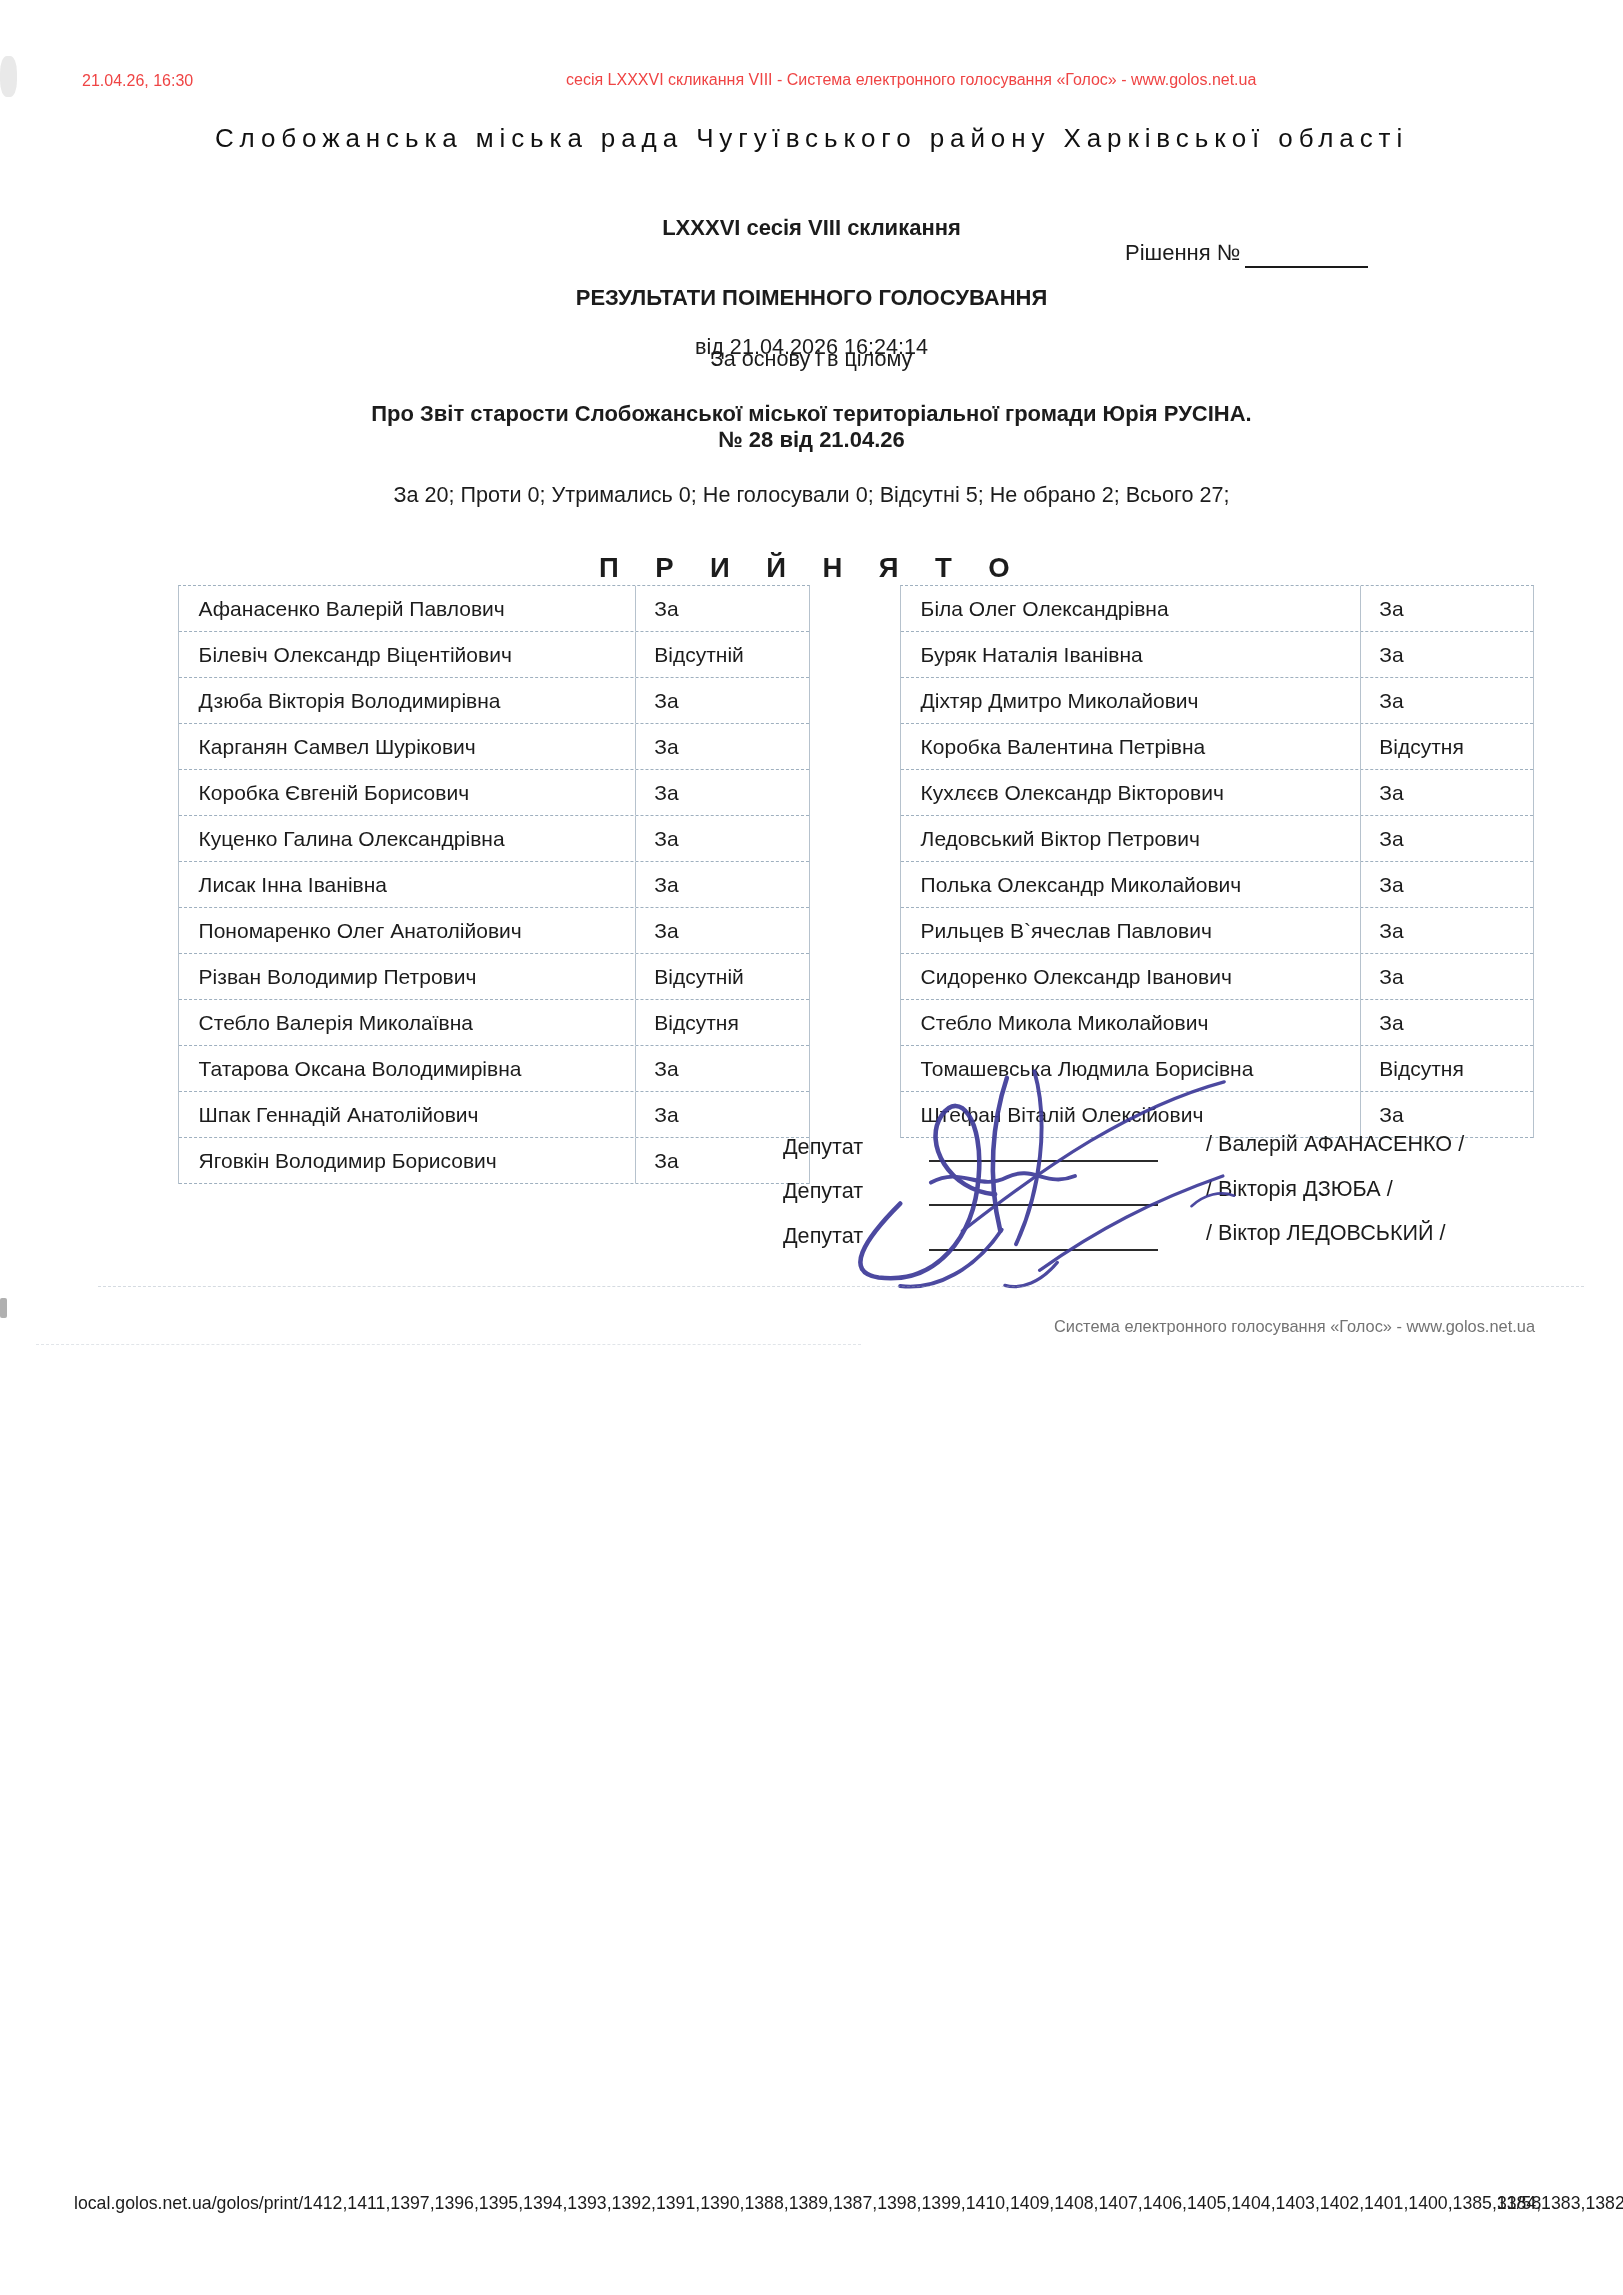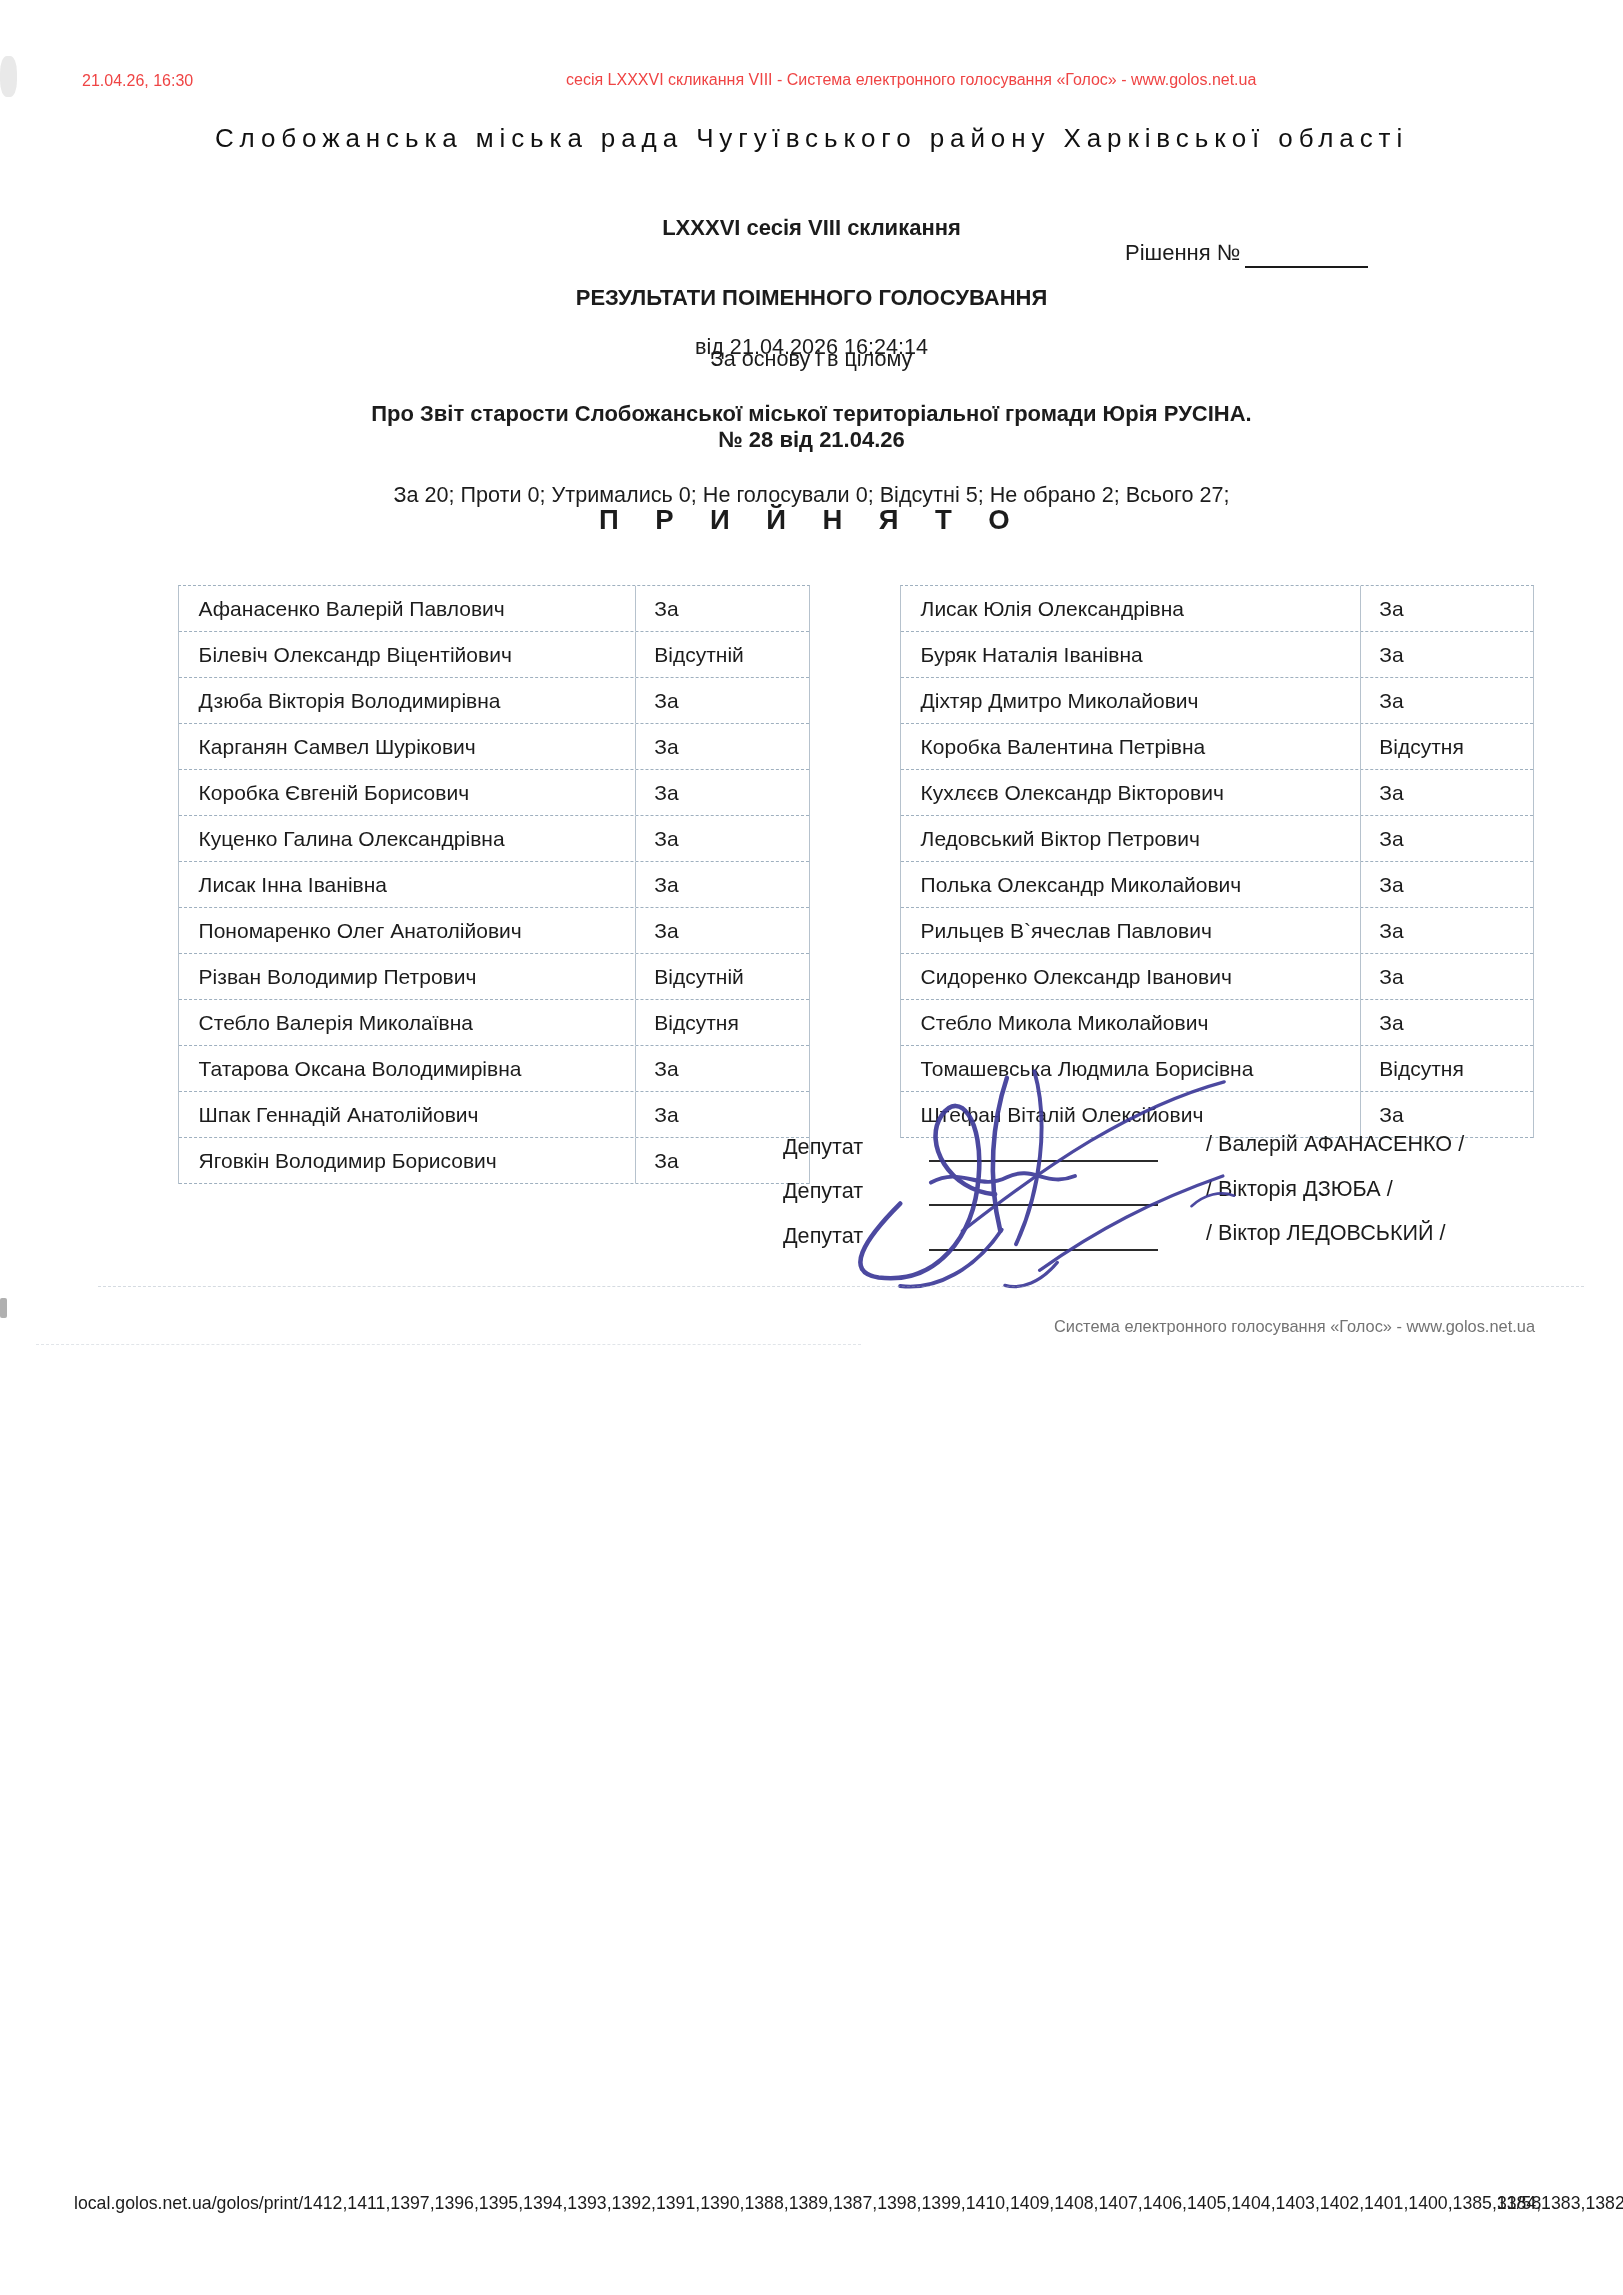--- a/index.html
+++ b/index.html
@@ -45,21 +45,21 @@
   <div class="abs rule" style="left:1245px;top:266px;width:123px;"></div>
 
   <div class="abs ctr bold34" style="top:285px;">РЕЗУЛЬТАТИ ПОІМЕННОГО ГОЛОСУВАННЯ</div>
   <div class="abs ctr reg33" style="top:334px;">від 21.04.2026 16:24:14</div>
   <div class="abs ctr reg33" style="top:346px;">За основу і в цілому</div>
 
   <div class="abs ctr bold34" style="top:401px;">Про Звіт старости Слобожанської міської територіальної громади Юрія РУСІНА.</div>
   <div class="abs ctr bold34" style="top:427px;">№ 28 від 21.04.26</div>
 
   <div class="abs ctr reg33" style="top:482px;">За 20; Проти 0; Утримались 0; Не голосували 0; Відсутні 5; Не обрано 2; Всього 27;</div>
-  <div class="abs ctr outcome" style="top:504px;text-align:center;">П Р И Й Н Я Т О</div>
+  <div class="abs ctr outcome" style="top:552px;text-align:center;">П Р И Й Н Я Т О</div>
 
   <div id="table-left" class="vtable" style="left:178px;top:585px;width:630px;">
       <div class="vrow">
         <div class="vname" style="flex: 0 0 457px;">Афанасенко Валерій Павлович</div>
         <div class="vvote">За</div>
       </div>
       <div class="vrow">
         <div class="vname" style="flex: 0 0 457px;">Білевіч Олександр Віцентійович</div>
         <div class="vvote">Відсутній</div>
       </div>
@@ -103,21 +103,21 @@
         <div class="vname" style="flex: 0 0 457px;">Шпак Геннадій Анатолійович</div>
         <div class="vvote">За</div>
       </div>
       <div class="vrow">
         <div class="vname" style="flex: 0 0 457px;">Яговкін Володимир Борисович</div>
         <div class="vvote">За</div>
       </div>
     </div>
   <div id="table-right" class="vtable" style="left:900px;top:585px;width:632px;">
       <div class="vrow">
-        <div class="vname" style="flex: 0 0 460px;">Лисак Юлія Олександрівна</div>
+        <div class="vname" style="flex: 0 0 460px;">Біла Олег Олександрівна</div>
         <div class="vvote">За</div>
       </div>
       <div class="vrow">
         <div class="vname" style="flex: 0 0 460px;">Буряк Наталія Іванівна</div>
         <div class="vvote">За</div>
       </div>
       <div class="vrow">
         <div class="vname" style="flex: 0 0 460px;">Діхтяр Дмитро Миколайович</div>
         <div class="vvote">За</div>
       </div>

